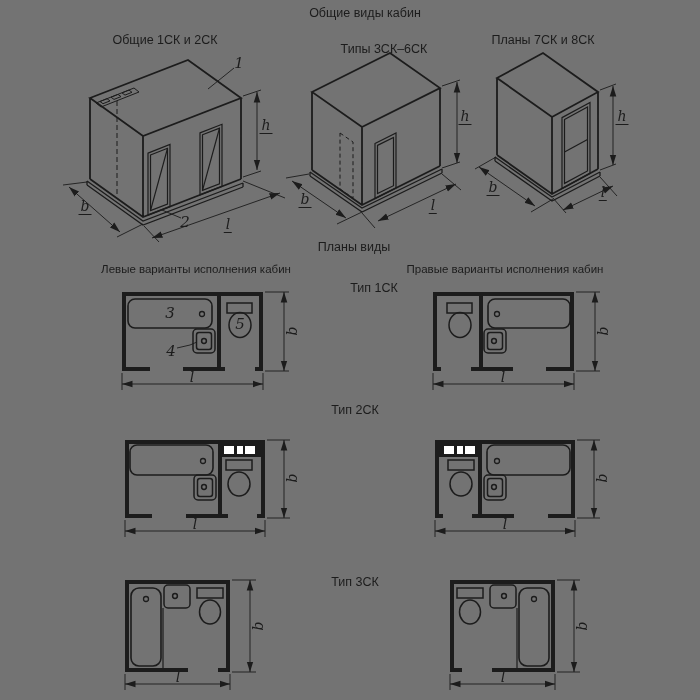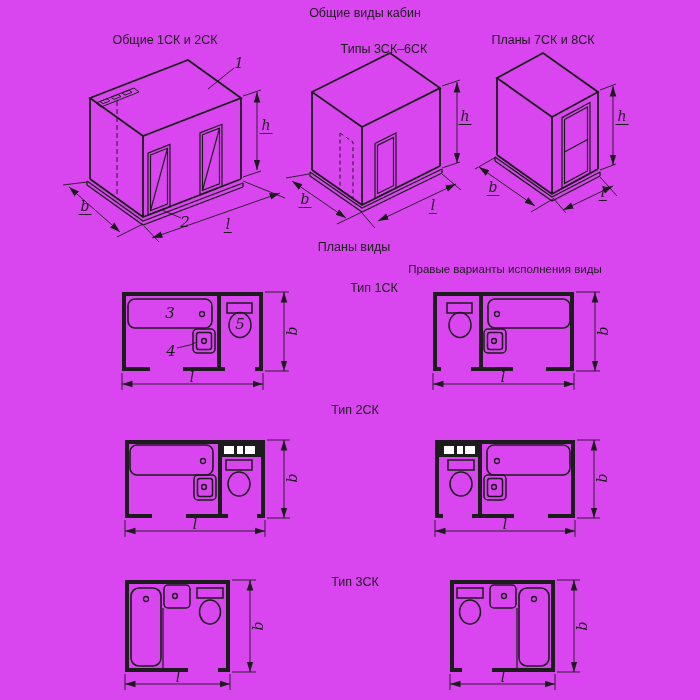--- a/index.html
+++ b/index.html
@@ -1,16 +1,16 @@
 <!DOCTYPE html>
 <html><head>
 <meta charset="utf-8">
 <style>
   html,body{margin:0;padding:0;background:#fff;}
-  .canvas{position:relative;width:700px;height:700px;background:#d946ef;overflow:hidden;
+  .canvas{position:relative;width:700px;height:700px;background:#737373;overflow:hidden;
           font-family:"Liberation Sans",sans-serif;color:#1c1c1c;}
   .canvas svg{position:absolute;left:0;top:0;}
   .txt{position:absolute;transform:translate(-50%,-50%);white-space:nowrap;
        font-size:12.5px;color:#1c1c1c;line-height:1;}
   .hdr{font-size:11.5px;}
   .dim{font-family:"DejaVu Serif",serif;font-style:italic;font-size:14px;}
   .dimu{border-bottom:1px solid #1c1c1c;padding:0 2px 1px 2px;}
   .rot{transform:translate(-50%,-50%) rotate(-90deg);}
   .co{font-family:"DejaVu Serif",serif;font-style:italic;font-size:15px;}
 </style>
@@ -304,21 +304,22 @@
     </g>
   </g>
 </svg>
 
 <div class="txt" style="left:365px;top:13px">Общие виды кабин</div>
 <div class="txt" style="left:165px;top:40px">Общие 1СК и 2СК</div>
 <div class="txt" style="left:384px;top:49px">Типы 3СК–6СК</div>
 <div class="txt" style="left:543px;top:40px">Планы 7СК и 8СК</div>
 
 <div class="txt" style="left:354px;top:247px">Планы виды</div>
-<div class="txt hdr" style="left:505px;top:270px">Правые варианты исполнения виды</div>
+<div class="txt hdr" style="left:196px;top:270px">Левые варианты исполнения кабин</div>
+<div class="txt hdr" style="left:505px;top:270px">Правые варианты исполнения кабин</div>
 
 <div class="txt" style="left:374px;top:288px">Тип 1СК</div>
 <div class="txt" style="left:355px;top:410px">Тип 2СК</div>
 <div class="txt" style="left:355px;top:582px">Тип 3СК</div>
 
 <div class="txt co" style="left:239px;top:63px">1</div>
 <div class="txt co" style="left:185px;top:222px">2</div>
 <div class="txt dim dimu" style="left:266px;top:126px">h</div>
 <div class="txt dim dimu" style="left:85px;top:207px">b</div>
 <div class="txt dim dimu" style="left:228px;top:225px">l</div>

